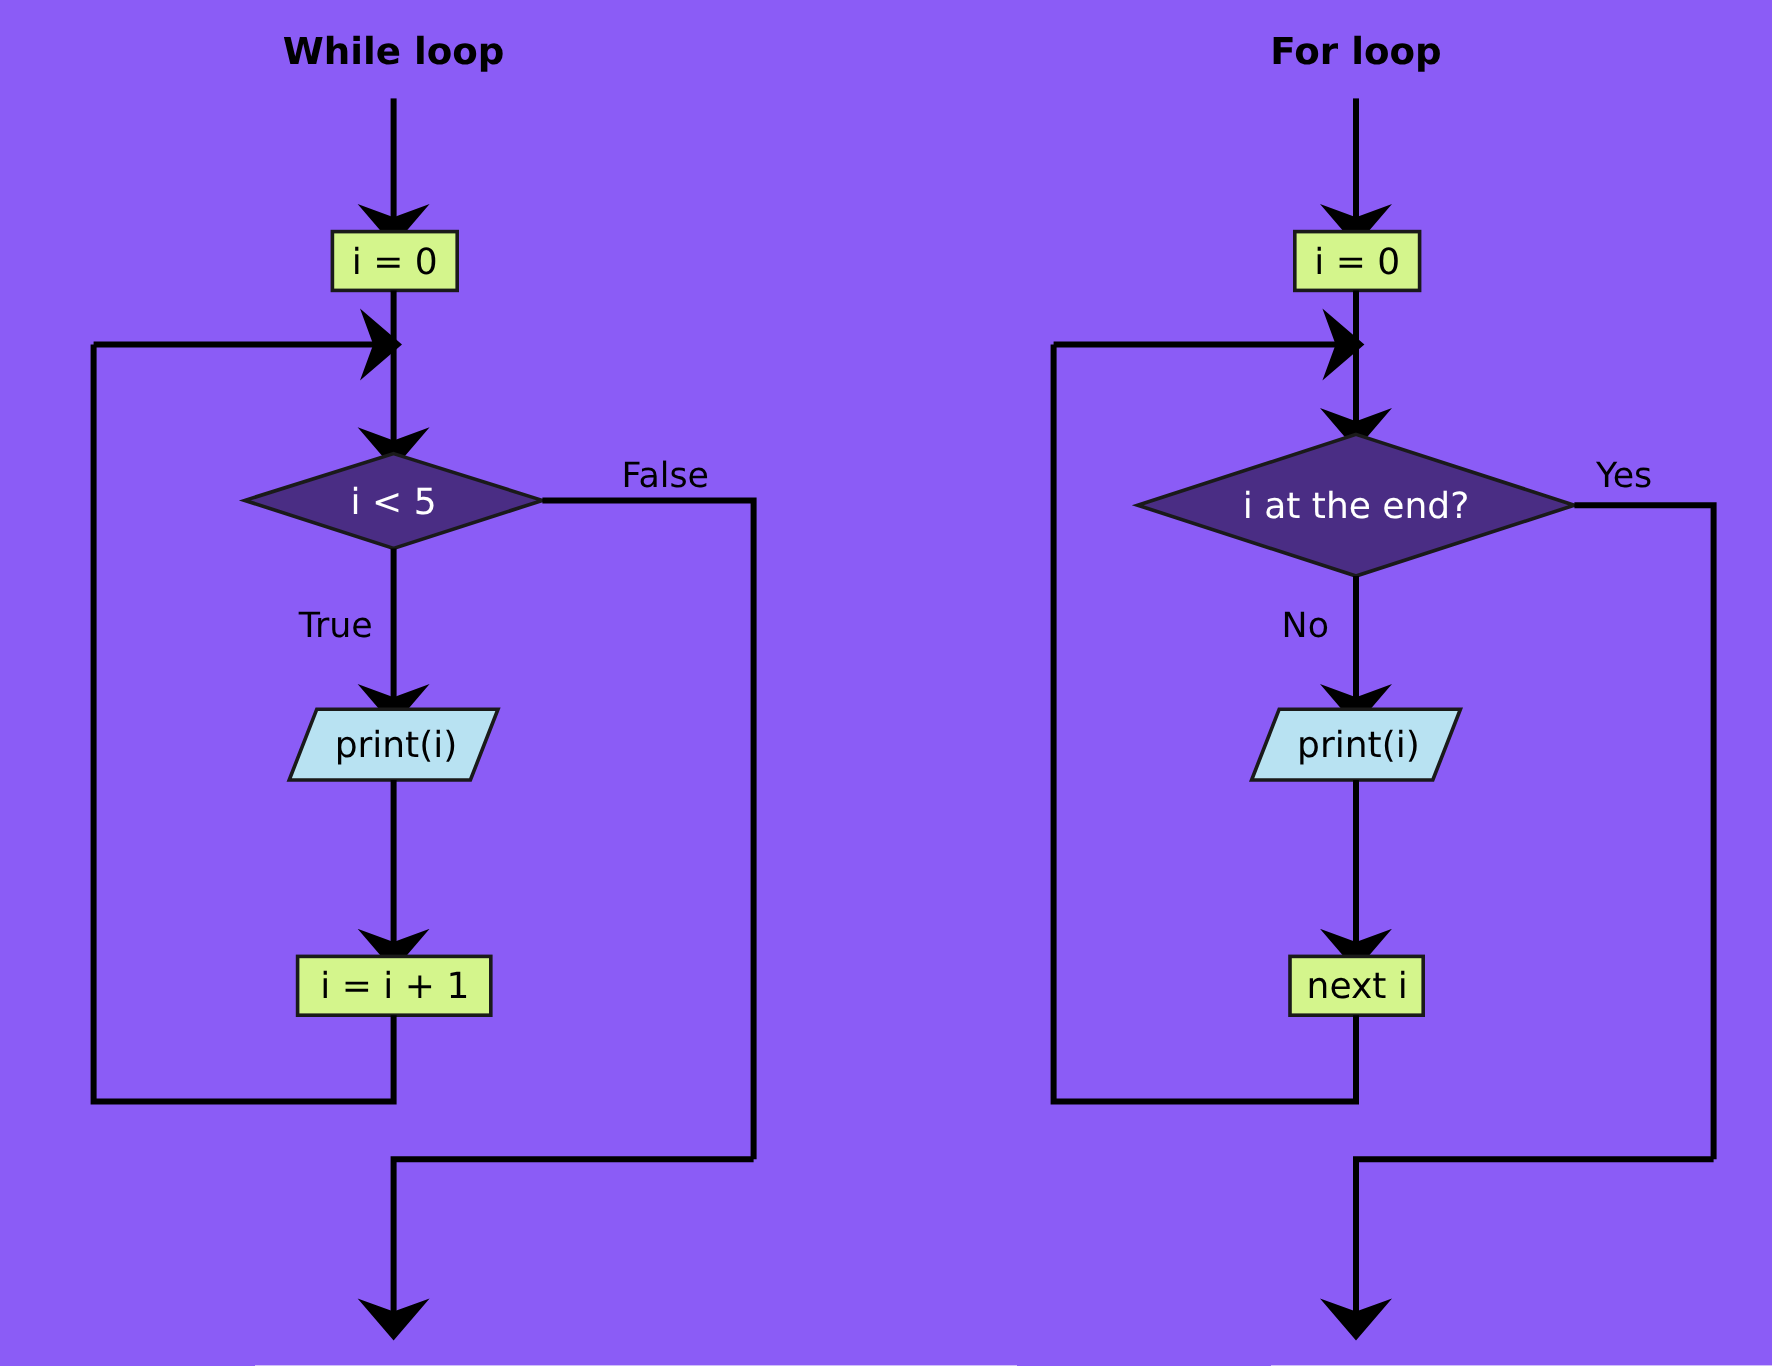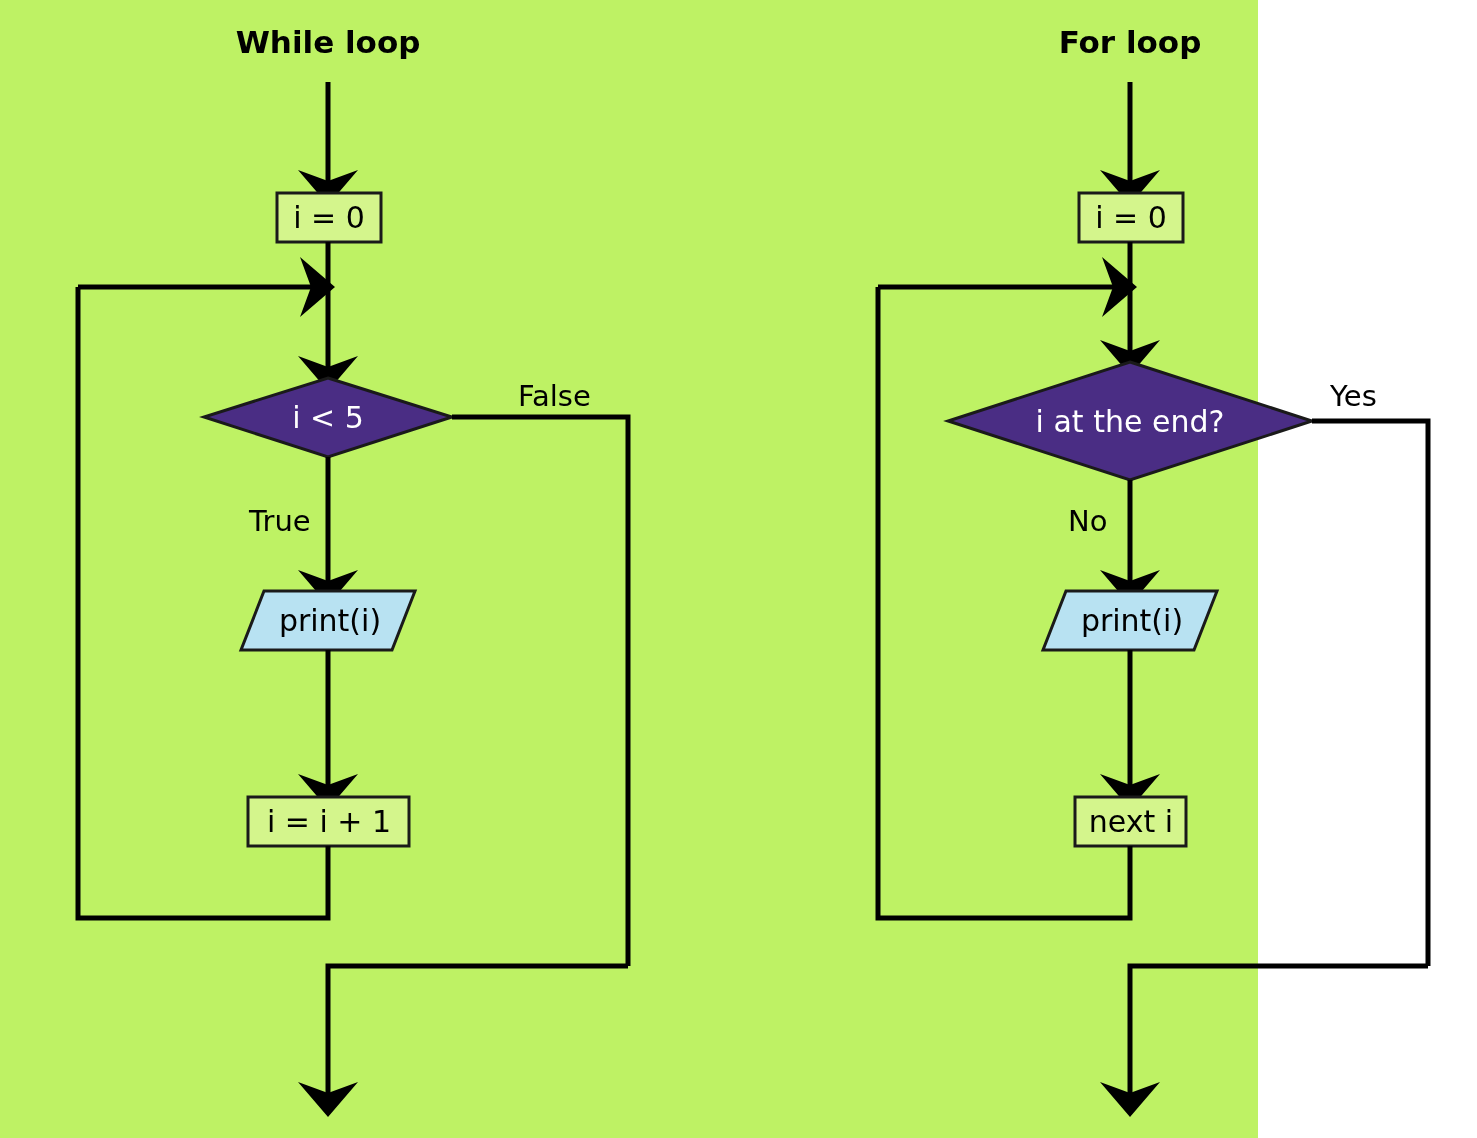--- a/index.html
+++ b/index.html
@@ -8,23 +8,23 @@
     background: #ffffff;
   }
   body {
     width: 1477px;
     height: 1138px;
     font-family: "DejaVu Sans", sans-serif;
     overflow: hidden;
   }
   #flow-root {
     position: relative;
-    width: 1258px;
+    width: 1477px;
     height: 1138px;
-    background: #bef264;
+    background: #8b5cf6;
   }
   svg.flow-canvas {
     display: block;
     width: 1477px;
     height: 1138px;
   }
   .diagram-title {
     font-family: "DejaVu Sans", sans-serif;
     font-weight: bold;
     font-size: 31px;

